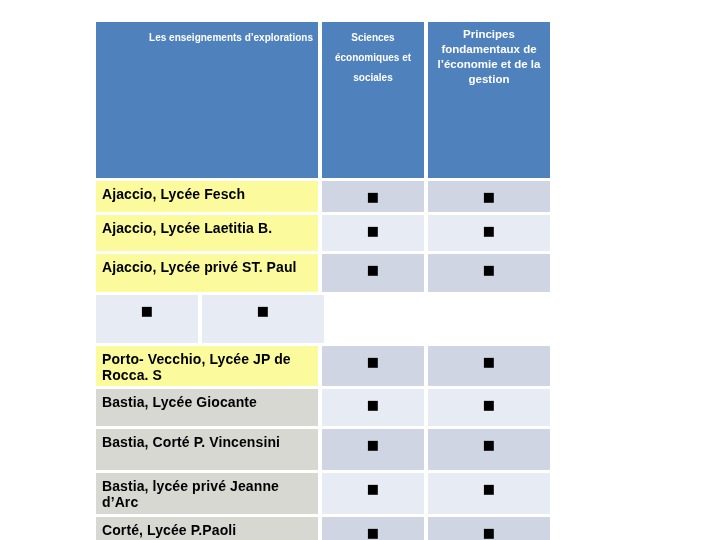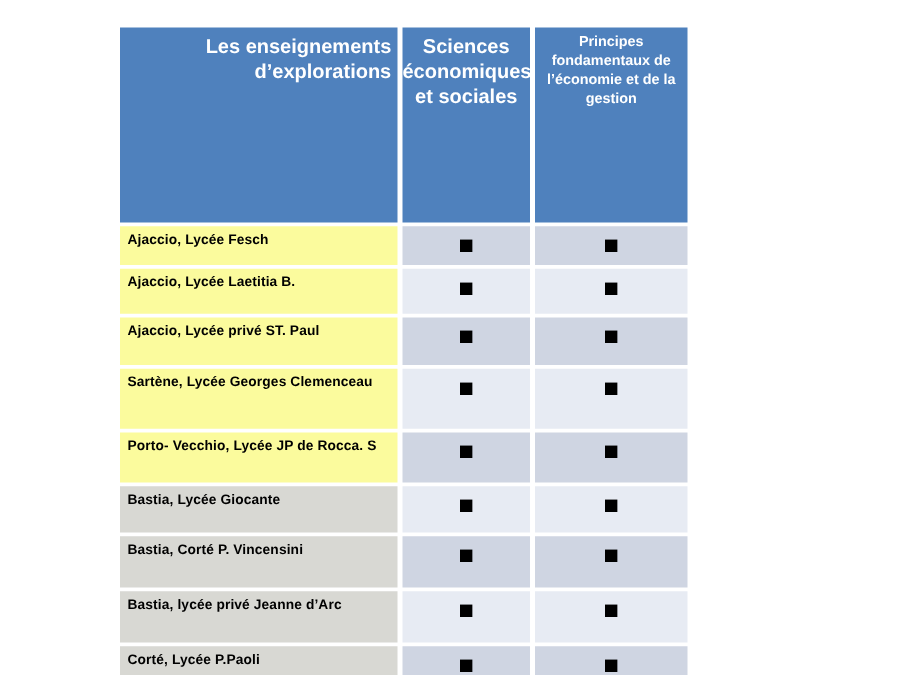--- a/index.html
+++ b/index.html
@@ -28,37 +28,37 @@
   .cell { box-sizing: border-box; font-weight: bold; }
   .c1 { width: 222px; }
   .c2 { width: 102px; }
   .c3 { width: 122px; }
 
   
   .header { height: 156px; }
   .hcell {
     background: var(--header-bg, #4F81BD);
     color: var(--header-text, #ffffff);
-    font-size: 16px;
+    font-size: 10px;
     line-height: 20px;
     padding-top: 6px;
     text-align: center;
   }
   .corner { text-align: left; padding: 6px 0 0 0; }
   .corner-top  { text-align: right; padding-right: 5px; padding-left: 34px; }
   .corner-bottom { text-align: left; padding-left: 5px; }
   .c3.small { font-size: 11.5px; line-height: 15px; padding: 5px 4px 4px 4px; }
 
   
   .r0 { height: 31px; } .r1 { height: 36px; } .r2 { height: 38px; }
   .r3 { height: 48px; } .r4 { height: 40px; } .r5 { height: 37px; }
   .r6 { height: 41px; } .r7 { height: 41px; } .r8 { height: 40px; }
 
   .label {
-    font-size: 11px;
+    font-size: 14px;
     color: var(--label-text, #000000);
     padding: 5px 4px 0 6px;
     letter-spacing: 0.1px;
   }
   .yellow { background: var(--label-yellow, #FBFB9D); }
   .gray   { background: var(--label-gray, #D8D8D3); }
 
   .mark { text-align: center; padding-top: 6px; }
   .dark  { background: var(--band-dark, #CFD5E2); }
   .light { background: var(--band-light, #E7EBF3); }
@@ -96,21 +96,20 @@
       <div class="cell c3 mark light"><span class="sq">■</span></div>
     </div>
 
     <div class="row r2">
       <div class="cell c1 label yellow">Ajaccio, Lycée privé ST. Paul</div>
       <div class="cell c2 mark dark"><span class="sq">■</span></div>
       <div class="cell c3 mark dark"><span class="sq">■</span></div>
     </div>
 
     <div class="row r3">
-      <div class="cell c1 label yellow">Sartène, Lycée Georges Clemenceau</div>
       <div class="cell c2 mark light"><span class="sq">■</span></div>
       <div class="cell c3 mark light"><span class="sq">■</span></div>
     </div>
 
     <div class="row r4">
       <div class="cell c1 label yellow">Porto- Vecchio, Lycée JP de Rocca. S</div>
       <div class="cell c2 mark dark"><span class="sq">■</span></div>
       <div class="cell c3 mark dark"><span class="sq">■</span></div>
     </div>
 

